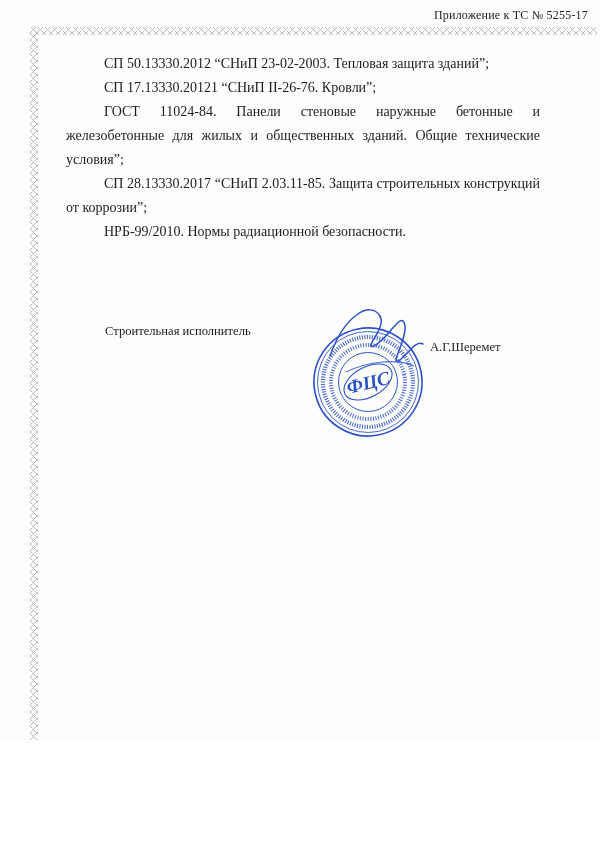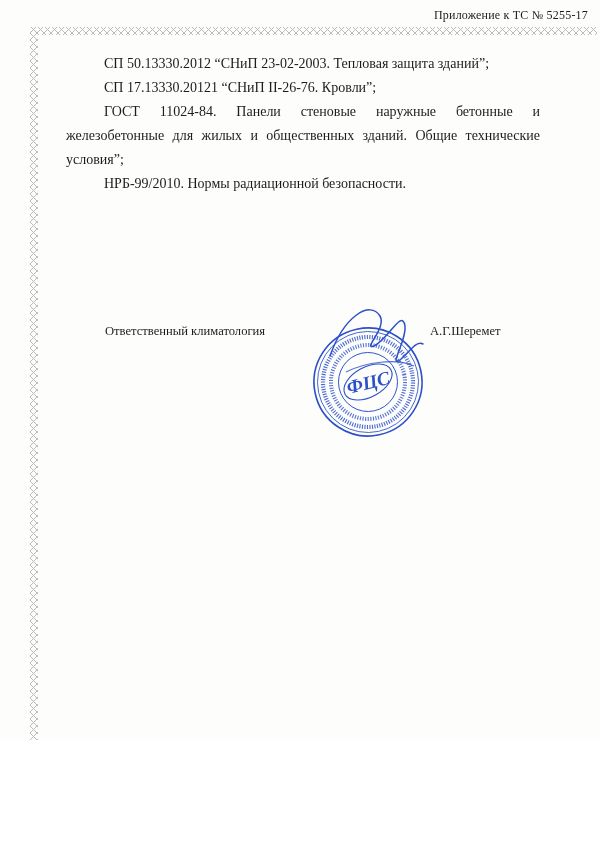--- a/index.html
+++ b/index.html
@@ -35,21 +35,21 @@
     font-size:14px;
     line-height:24px;
     text-indent:38px;
     text-align:justify;
   }
   .sig-row{
     position:absolute;left:66px;top:322px;width:474px;height:130px;
     font-size:12.6px;
   }
   .sig-label{position:absolute;left:39px;top:2px;}
-  .sig-name{position:absolute;left:364px;top:2px;text-align:right;}
+  .sig-name{position:absolute;left:364px;top:18px;text-align:right;}
   .stamp-wrap{position:absolute;left:220px;top:-30px;width:170px;height:160px;}
   .page-number{
     position:absolute;right:50px;top:826px;
     font-size:12px;
   }
 </style>
 </head>
 <body>
 
 <div class="page">
@@ -57,25 +57,26 @@
   <div class="header-right">Приложение к ТС № 5255-17</div>
 
   <div class="ornament ornament-top"></div>
   <div class="ornament ornament-left"></div>
   <div class="ornament ornament-bottom"></div>
 
   <div class="content">
     <p>СП 50.13330.2012 “СНиП 23-02-2003. Тепловая защита зданий”;</p>
     <p>СП 17.13330.20121 “СНиП II-26-76. Кровли”;</p>
     <p>ГОСТ 11024-84. Панели стеновые наружные бетонные и железобетонные для жилых и общественных зданий. Общие технические условия”;</p>
+    <p>СП 28.13330.2017 “СНиП 2.03.11-85. Защита строительных конструкций от коррозии”;</p>
     <p>НРБ-99/2010. Нормы радиационной безопасности.</p>
   </div>
 
   <div class="sig-row">
-    <span class="sig-label">Ответственный климатология</span>
+    <span class="sig-label">Строительная исполнитель</span>
     <span class="sig-name">А.Г.Шеремет</span>
 
     <div class="stamp-wrap">
       <svg width="170" height="160" viewBox="0 0 170 160">
         <g transform="rotate(-12 82 90)" stroke="#2b50c8" fill="none">
           <circle cx="82" cy="90" r="54" stroke-width="1.6"></circle>
           <circle cx="82" cy="90" r="50.5" stroke-width="0.8"></circle>
           <circle cx="82" cy="90" r="45" stroke-width="4.2" stroke-dasharray="1.1 1.4" opacity="0.85"></circle>
           <circle cx="82" cy="90" r="37" stroke-width="4" stroke-dasharray="1.1 1.5" opacity="0.8"></circle>
           <circle cx="82" cy="90" r="29.5" stroke-width="0.9"></circle>

